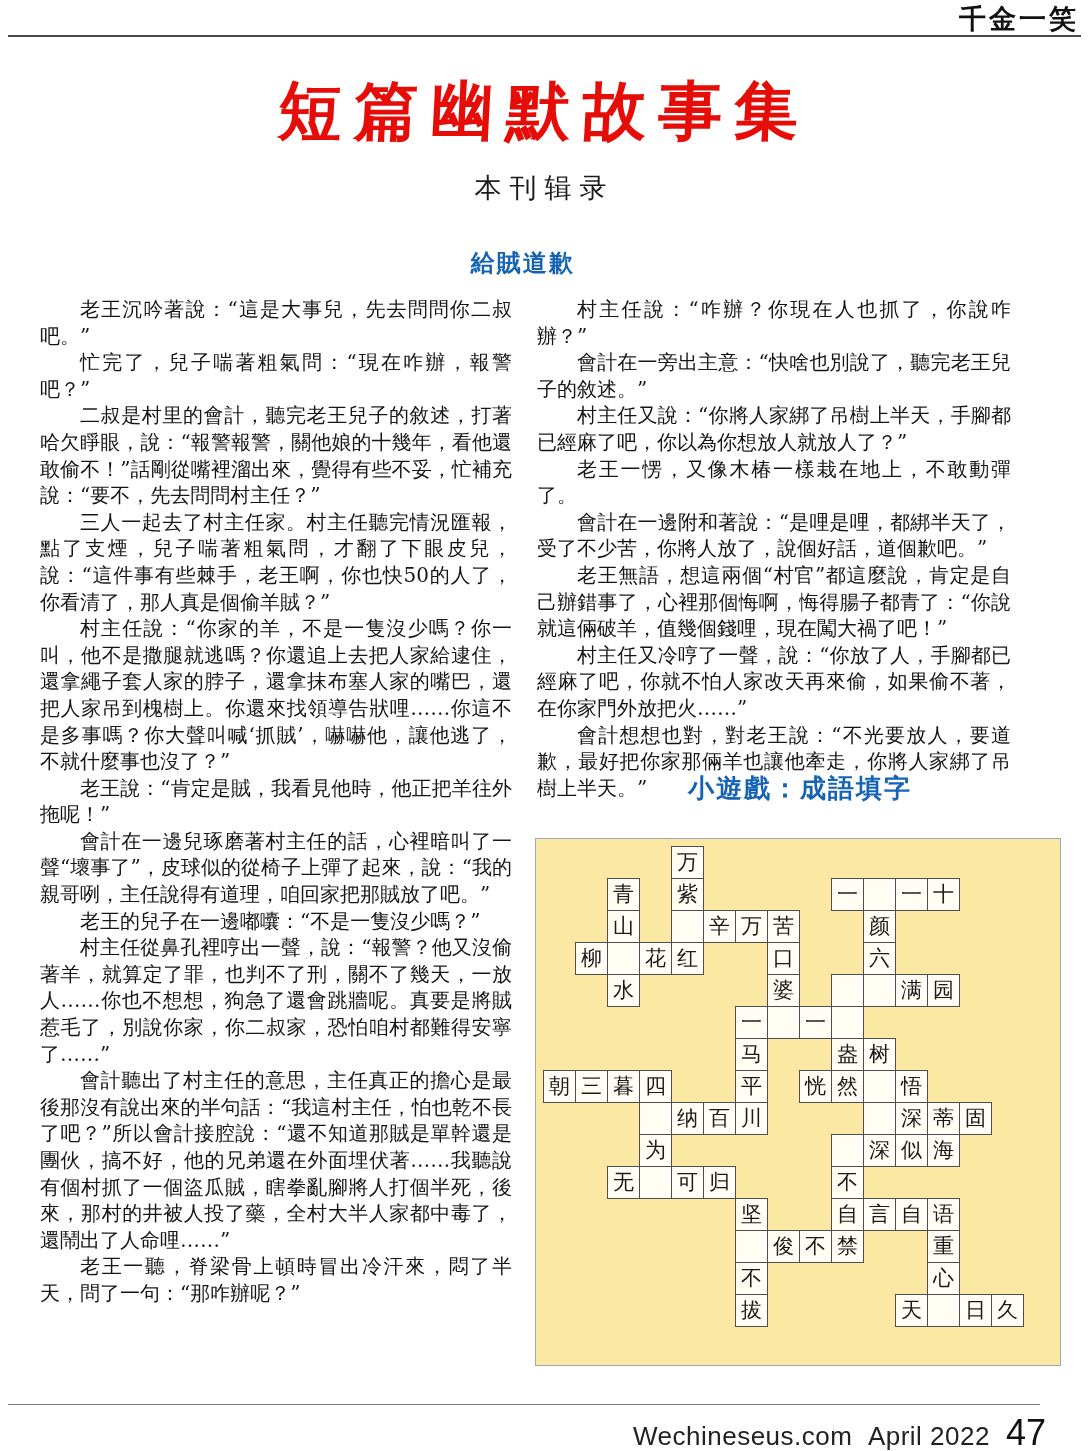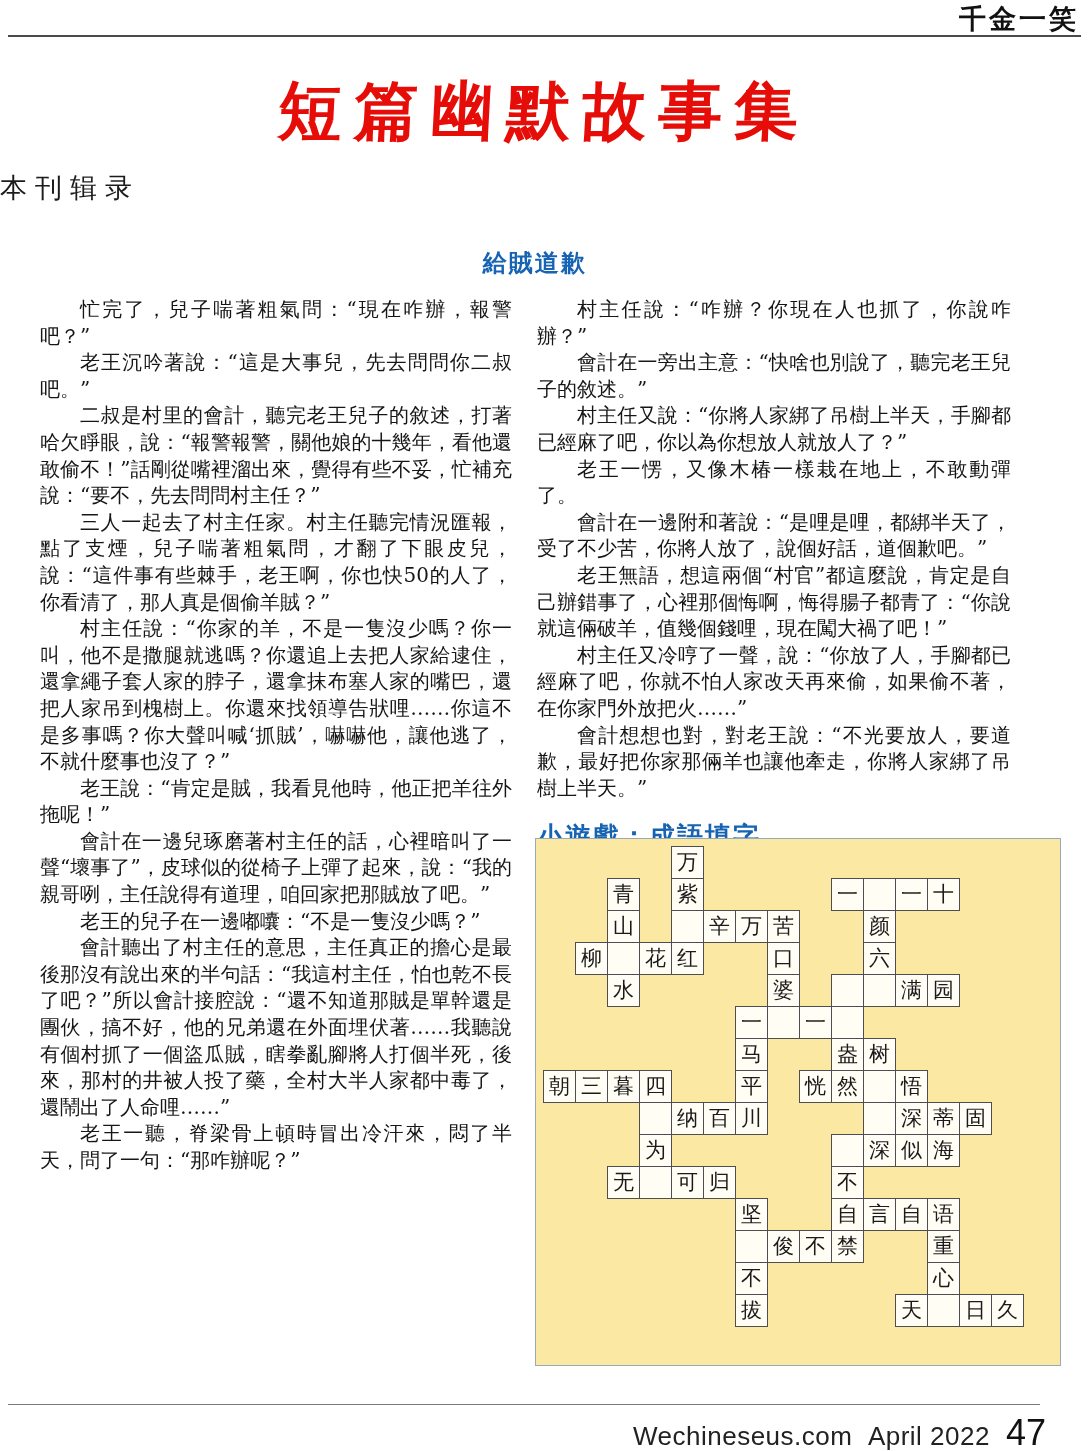--- a/index.html
+++ b/index.html
@@ -22,47 +22,46 @@
   .main-title{
     position:absolute;top:68px;left:0;width:100%;
     text-align:center;
     font-family:"DejaVu Serif",serif;
     font-weight:bold;font-size:64px;letter-spacing:12px;
     color:#e60d08;
     transform:skewX(-3deg);
   }
   .subtitle{
     position:absolute;top:170px;left:0;width:100%;
+    text-align:center;
     font-size:27px;letter-spacing:8px;color:#1b1b1b;
   }
   .section-title{
     position:absolute;top:247px;left:0;width:96%;
     text-align:center;
     font-family:"Liberation Sans","DejaVu Sans",sans-serif;
     font-weight:bold;font-size:24px;letter-spacing:2px;
     color:#1563b2;
-    padding-left:12px;
   }
   .column{position:absolute;top:296px;}
   #left-col{left:40px;width:472px;}
   #right-col{left:537px;width:474px;}
   .para{
     margin:0;
     text-indent:2em;
     font-size:20px;line-height:26.6px;
     text-align:justify;
     color:#161616;
   }
   .puzzle-title{
     position:absolute;left:537px;top:771px;width:526px;
-    text-align:left;
+    text-align:center;
     font-family:"Liberation Sans","DejaVu Sans",sans-serif;
     font-weight:bold;font-size:26px;letter-spacing:2px;
     color:#1563b2;
-    margin-top:48px;
   }
   .puzzle-panel{
     position:absolute;left:535px;top:838px;width:526px;height:528px;
     background:#fae8a3;
     border:1px solid #97a9ba;
     box-sizing:border-box;
   }
   .cell{
     position:absolute;width:33px;height:33px;
     box-sizing:border-box;
@@ -89,28 +88,29 @@
 
 <div class="masthead">千金一笑</div>
 <div class="top-rule"></div>
 
 <div class="main-title">短篇幽默故事集</div>
 <div class="subtitle">本刊辑录</div>
 
 <div class="section-title">給賊道歉</div>
 
 <div id="left-col" class="column">
+    <p class="para">老王沉吟著說：“這是大事兒，先去問問你二叔吧。”</p>
     <p class="para">忙完了，兒子喘著粗氣問：“現在咋辦，報警吧？”</p>
-    <p class="para">老王沉吟著說：“這是大事兒，先去問問你二叔吧。”</p>
     <p class="para">二叔是村里的會計，聽完老王兒子的敘述，打著哈欠睜眼，說：“報警報警，關他娘的十幾年，看他還敢偷不！”話剛從嘴裡溜出來，覺得有些不妥，忙補充說：“要不，先去問問村主任？”</p>
     <p class="para">三人一起去了村主任家。村主任聽完情況匯報，點了支煙，兒子喘著粗氣問，才翻了下眼皮兒，說：“這件事有些棘手，老王啊，你也快50的人了，你看清了，那人真是個偷羊賊？”</p>
     <p class="para">村主任說：“你家的羊，不是一隻沒少嗎？你一叫，他不是撒腿就逃嗎？你還追上去把人家給逮住，還拿繩子套人家的脖子，還拿抹布塞人家的嘴巴，還把人家吊到槐樹上。你還來找領導告狀哩……你這不是多事嗎？你大聲叫喊‘抓賊’，嚇嚇他，讓他逃了，不就什麼事也沒了？”</p>
     <p class="para">老王說：“肯定是賊，我看見他時，他正把羊往外拖呢！”</p>
     <p class="para">會計在一邊兒琢磨著村主任的話，心裡暗叫了一聲“壞事了”，皮球似的從椅子上彈了起來，說：“我的親哥咧，主任說得有道理，咱回家把那賊放了吧。”</p>
     <p class="para">老王的兒子在一邊嘟囔：“不是一隻沒少嗎？”</p>
+    <p class="para">村主任從鼻孔裡哼出一聲，說：“報警？他又沒偷著羊，就算定了罪，也判不了刑，關不了幾天，一放人……你也不想想，狗急了還會跳牆呢。真要是將賊惹毛了，別說你家，你二叔家，恐怕咱村都難得安寧了……”</p>
     <p class="para">會計聽出了村主任的意思，主任真正的擔心是最後那沒有說出來的半句話：“我這村主任，怕也乾不長了吧？”所以會計接腔說：“還不知道那賊是單幹還是團伙，搞不好，他的兄弟還在外面埋伏著……我聽說有個村抓了一個盜瓜賊，瞎拳亂腳將人打個半死，後來，那村的井被人投了藥，全村大半人家都中毒了，還鬧出了人命哩……”</p>
     <p class="para">老王一聽，脊梁骨上頓時冒出冷汗來，悶了半天，問了一句：“那咋辦呢？”</p>
   </div>
 <div id="right-col" class="column">
     <p class="para">村主任說：“咋辦？你現在人也抓了，你說咋辦？”</p>
     <p class="para">會計在一旁出主意：“快啥也別說了，聽完老王兒子的敘述。”</p>
     <p class="para">村主任又說：“你將人家綁了吊樹上半天，手腳都已經麻了吧，你以為你想放人就放人了？”</p>
     <p class="para">老王一愣，又像木椿一樣栽在地上，不敢動彈了。</p>
     <p class="para">會計在一邊附和著說：“是哩是哩，都綁半天了，受了不少苦，你將人放了，說個好話，道個歉吧。”</p>
     <p class="para">老王無語，想這兩個“村官”都這麼說，肯定是自己辦錯事了，心裡那個悔啊，悔得腸子都青了：“你說就這倆破羊，值幾個錢哩，現在闖大禍了吧！”</p>

